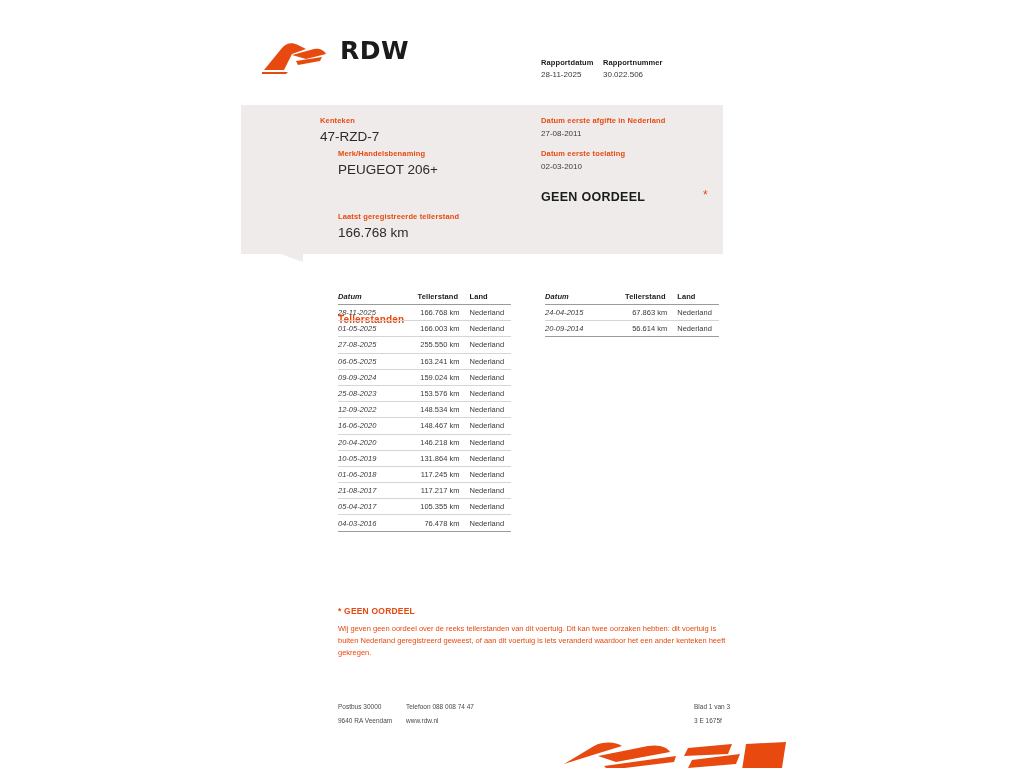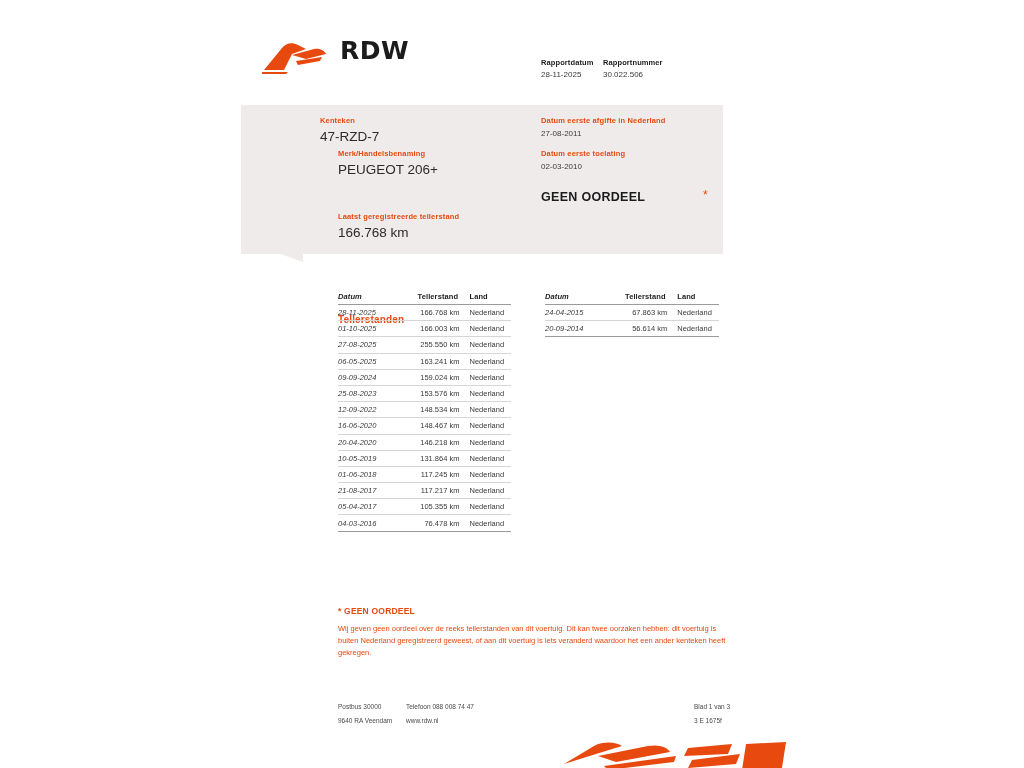--- a/index.html
+++ b/index.html
@@ -258,21 +258,21 @@
           <th class="col-land">Land</th>
         </tr>
       </thead>
       <tbody id="left-body">
           <tr>
             <td class="col-date">28-11-2025</td>
             <td class="col-km">166.768 km</td>
             <td class="col-land">Nederland</td>
           </tr>
           <tr>
-            <td class="col-date">01-10-2025</td>
+            <td class="col-date">01-05-2025</td>
             <td class="col-km">166.003 km</td>
             <td class="col-land">Nederland</td>
           </tr>
           <tr>
             <td class="col-date">27-08-2025</td>
             <td class="col-km">255.550 km</td>
             <td class="col-land">Nederland</td>
           </tr>
           <tr>
             <td class="col-date">06-05-2025</td>

